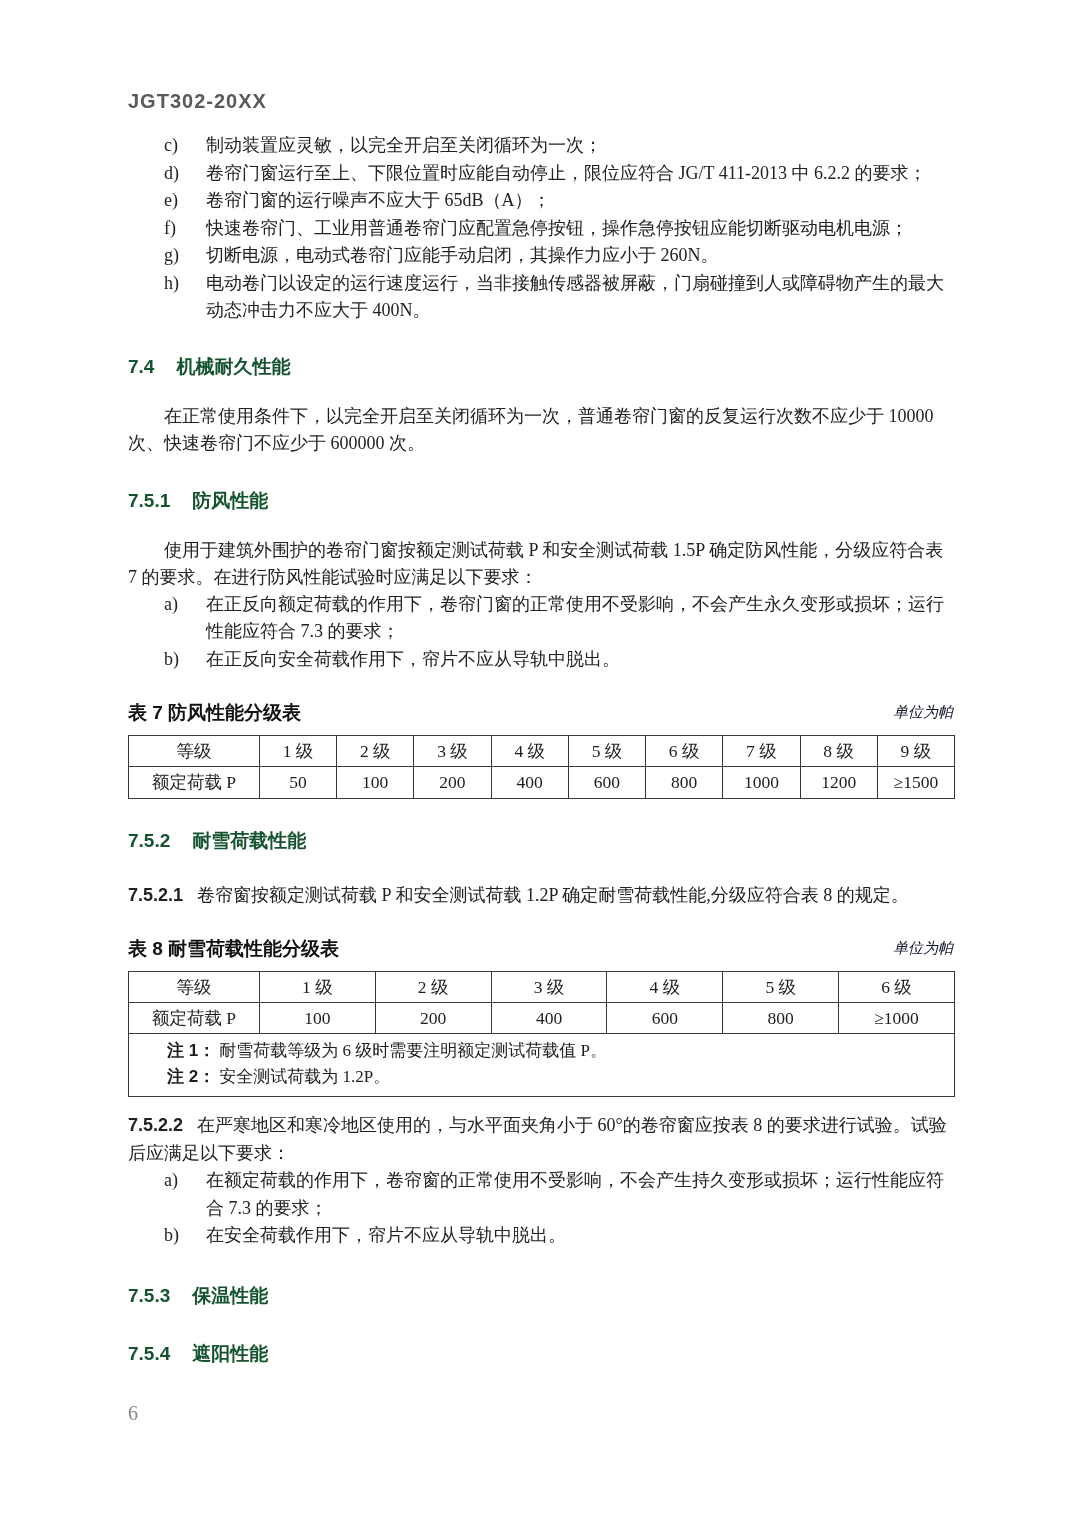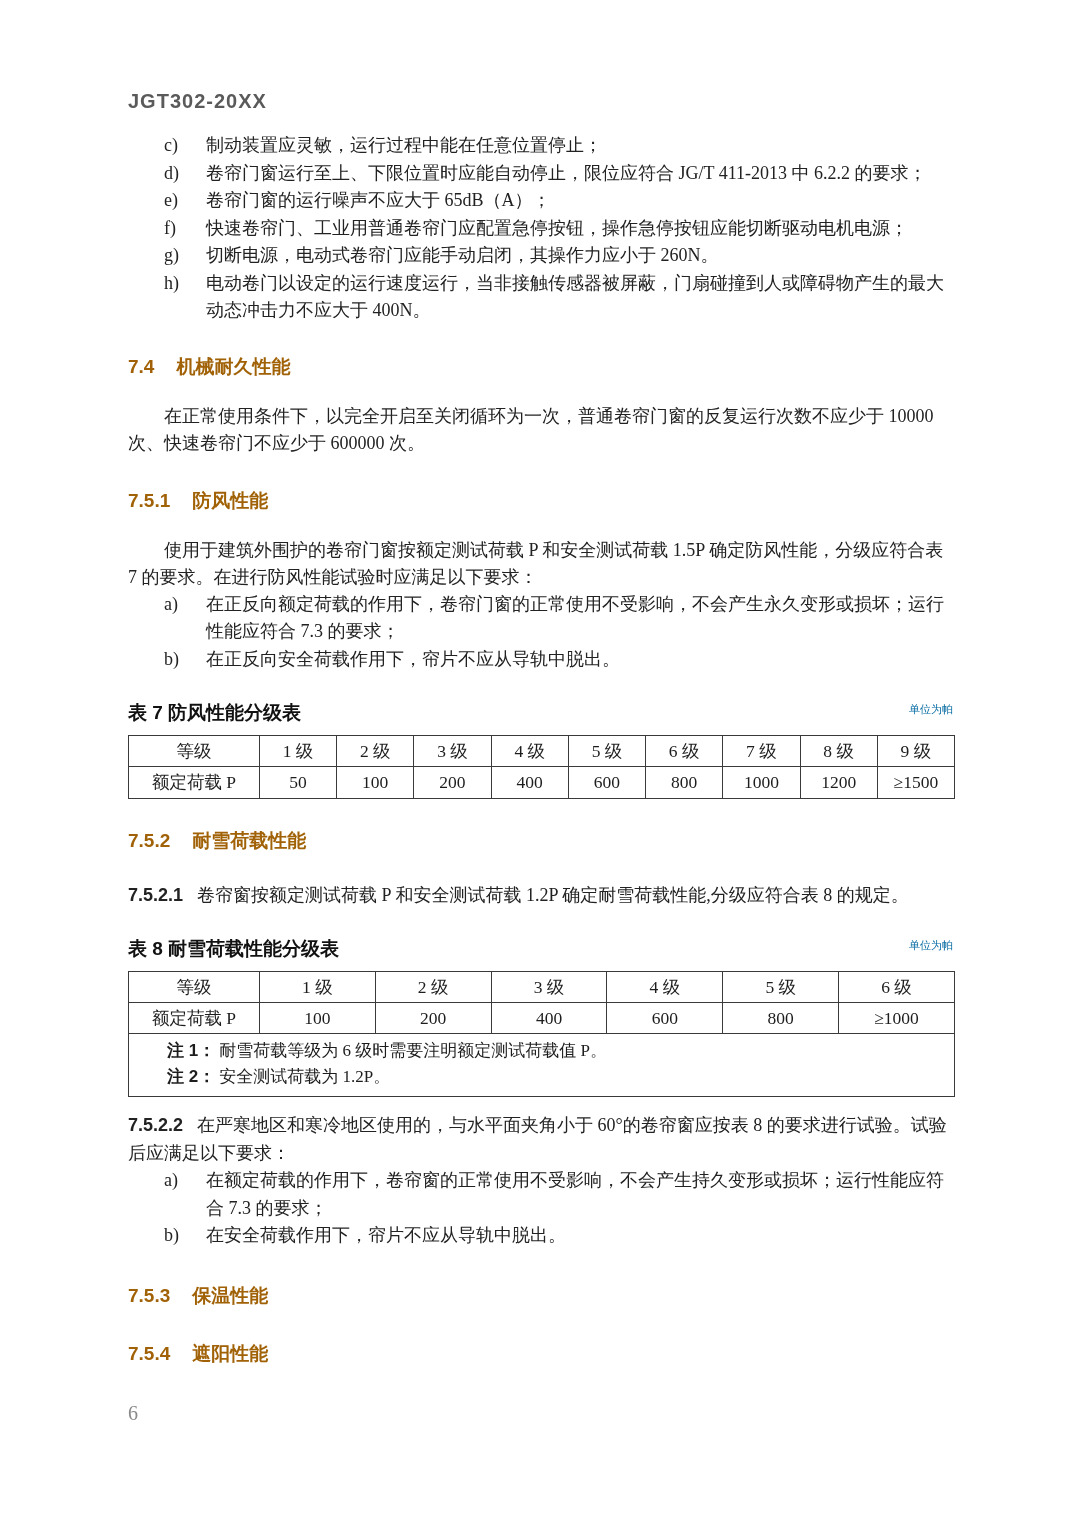--- a/index.html
+++ b/index.html
@@ -14,35 +14,35 @@
     font-weight:bold;color:#5a5a5a;font-size:20px;letter-spacing:1px;margin:0 0 16px 0;
   }
   
   .llist{margin:0 0 0 0;}
   .litem{display:flex;align-items:flex-start;line-height:27.5px;}
   .litem .letter{width:42px;flex:0 0 42px;text-align:left;padding-left:36px;box-sizing:content-box;}
   .litem .ltext{flex:1;}
   
   .h-sec{
     font-family:"Liberation Sans","DejaVu Sans",sans-serif;
-    font-weight:bold;color:#a16207;font-size:19px;margin:30px 0 0 0;line-height:24px;
+    font-weight:bold;color:#14532d;font-size:19px;margin:30px 0 0 0;line-height:24px;
   }
   .h-sec .h-num{margin-right:22px;}
   .para{margin:24px 0 0 0;text-indent:2em;}
   .numpara{margin:28px 0 0 0;line-height:28px;}
   .numpara .np-num{
     font-family:"Liberation Sans","DejaVu Sans",sans-serif;font-weight:bold;margin-right:14px;
   }
   
   .cap-row{position:relative;margin:26px 0 10px 0;height:26px;}
   .cap-title{
     position:absolute;left:0;right:0;
     font-family:"Liberation Sans","DejaVu Sans",sans-serif;font-weight:bold;font-size:19px;color:#111;
   }
-  .cap-unit{position:absolute;right:2px;top:2px;font-size:11px;color:#0369a1;}
+  .cap-unit{position:absolute;right:2px;top:2px;font-size:15px;color:#0f172a;font-style:italic;}
   
   table.grading{border-collapse:collapse;width:100%;table-layout:fixed;margin:0;}
   table.grading td{
     border:1.5px solid #3a3a3a;text-align:center;font-size:17.5px;
     padding:2px 3px;height:26px;color:#1d1d1d;
   }
   table.grading td.c1{width:15%;}
   table.grading tr.notes td{
     text-align:left;padding:4px 10px 6px 38px;font-size:17px;line-height:26px;height:auto;
   }
@@ -57,21 +57,21 @@
 </head>
 <body>
 
 <div class="page">
 
   <p class="doc-code">JGT302-20XX</p>
 
   <div class="llist">
     <div class="litem">
       <span class="letter">c)</span>
-      <span class="ltext">制动装置应灵敏，运行过程中能在任意位置停止；</span>
+      <span class="ltext">制动装置应灵敏，以完全开启至关闭循环为一次；</span>
     </div>
     <div class="litem">
       <span class="letter">d)</span>
       <span class="ltext">卷帘门窗运行至上、下限位置时应能自动停止，限位应符合 JG/T 411-2013 中 6.2.2 的要求；</span>
     </div>
     <div class="litem">
       <span class="letter">e)</span>
       <span class="ltext">卷帘门窗的运行噪声不应大于 65dB（A）；</span>
     </div>
     <div class="litem">

